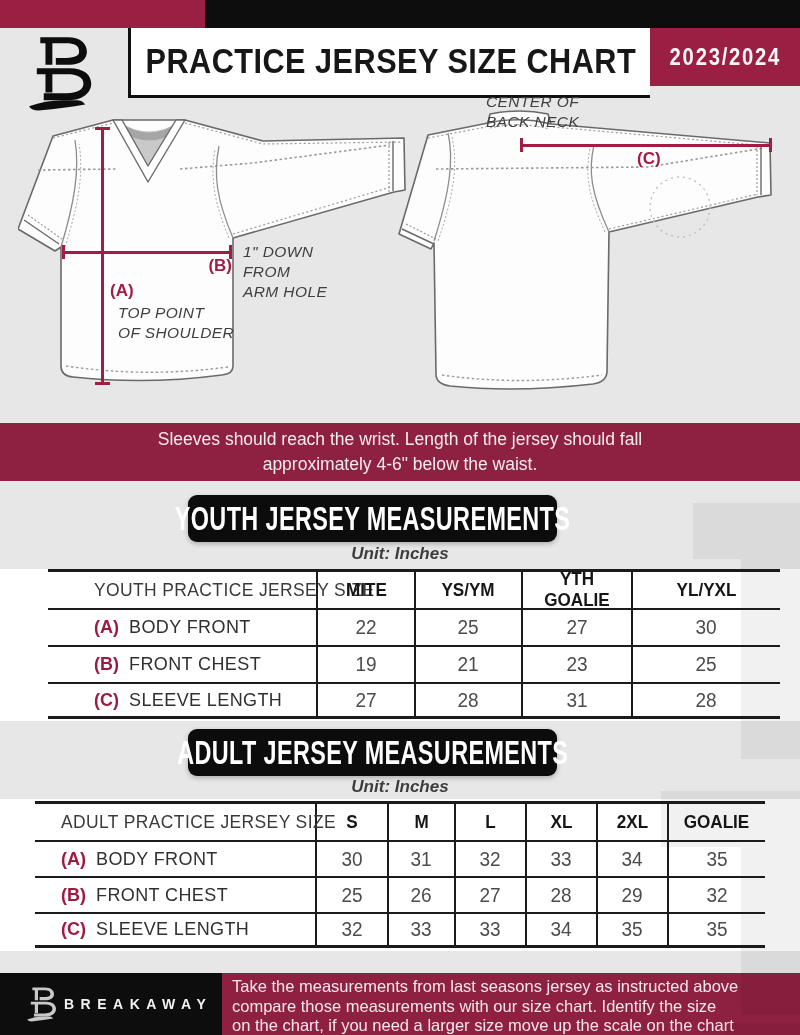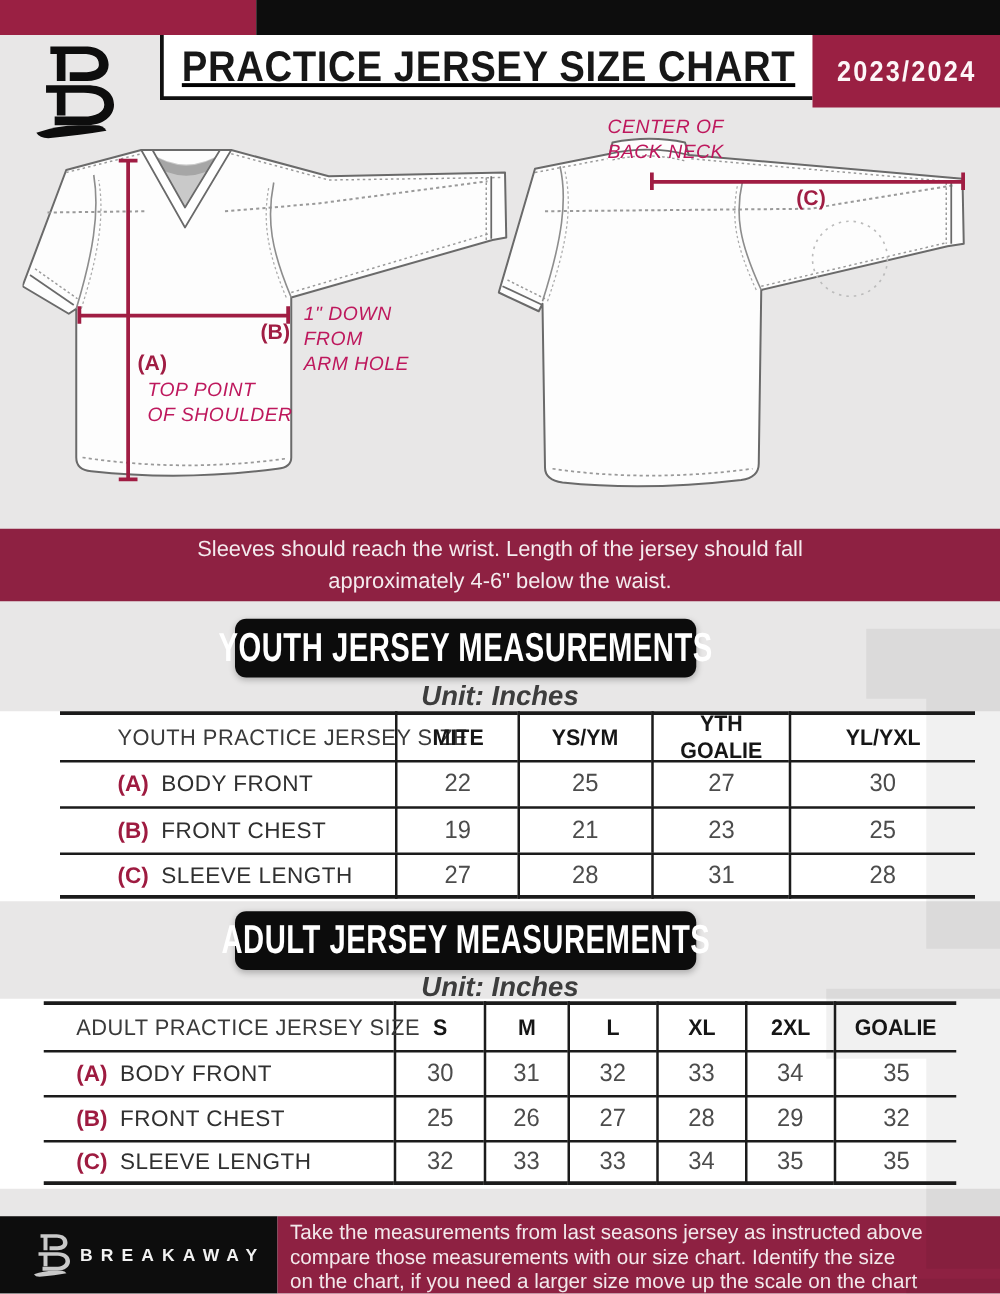--- a/index.html
+++ b/index.html
@@ -3,55 +3,55 @@
 <meta charset="utf-8">
 <style>
   html,body{margin:0;padding:0;}
   body{width:800px;height:1035px;font-family:"Liberation Sans",sans-serif;}
   .page{position:relative;width:800px;height:1035px;background:#e8e7e7;overflow:hidden;}
 
   
   .strip-maroon{position:absolute;left:0;top:0;width:205px;height:28px;background:#9a2043;}
   .strip-black{position:absolute;left:205px;top:0;width:595px;height:28px;background:#0d0d0d;}
   .logo-main{position:absolute;left:24px;top:32px;width:74px;height:82px;}
-  .title-box{position:absolute;left:128px;top:28px;width:522px;height:52px;background:#ffffff;
+  .title-box{position:absolute;left:128px;top:28px;width:522px;height:70px;background:#ffffff;
              border-left:3px solid #101010;border-bottom:3px solid #101010;box-sizing:border-box;
-             display:flex;align-items:center;justify-content:center;text-decoration:underline;}
+             display:flex;align-items:center;justify-content:center;}
   .title-box span{font-size:33px;font-weight:bold;color:#171717;white-space:nowrap;
                   transform:scale(0.93,1.04);letter-spacing:.5px;}
   .year-box{position:absolute;left:650px;top:28px;width:150px;height:58px;background:#9a2043;
             display:flex;align-items:center;justify-content:center;}
   .year-box span{font-size:23px;font-weight:bold;color:#fdf6f8;letter-spacing:2px;
                  transform:scaleX(0.88);white-space:nowrap;}
 
   
   .jersey-svg{position:absolute;}
   .mline{position:absolute;background:#a01d43;z-index:3;}
   .mlabel{position:absolute;color:#a01d43;font-weight:bold;font-size:17px;z-index:3;white-space:nowrap;}
-  .mnote{position:absolute;color:#be185d;font-style:italic;font-size:15.5px;line-height:20px;
+  .mnote{position:absolute;color:#404040;font-style:italic;font-size:15.5px;line-height:20px;
          letter-spacing:.4px;z-index:3;white-space:nowrap;}
 
   
   .notice{position:absolute;left:0;top:423px;width:800px;height:58px;background:#8e2142;
           display:flex;flex-direction:column;align-items:center;justify-content:center;gap:2px;z-index:2;}
   .notice div{color:#f4ebee;font-size:17.5px;line-height:23px;white-space:nowrap;}
 
   
   .band{position:absolute;left:0;width:800px;background:#ffffff;z-index:0;}
   .band1{top:569px;height:152px;}
   .band2{top:799px;height:152px;}
   .watermark{position:absolute;left:565px;top:455px;width:640px;height:760px;opacity:.05;z-index:1;}
 
   
   .sec-box{position:absolute;left:188px;width:369px;height:47px;background:#0c0c0c;border-radius:9px;
            display:flex;align-items:center;justify-content:center;z-index:2;box-shadow:0 2px 5px rgba(0,0,0,.25);}
   .sec-box span{color:#ffffff;font-size:30px;font-weight:bold;letter-spacing:.5px;white-space:nowrap;
                 transform:scale(0.78,1.08);}
   .unit{position:absolute;left:0;width:800px;text-align:center;font-style:italic;font-weight:bold;
-        font-size:22px;color:#3d3d3d;z-index:2;}
+        font-size:17px;color:#3d3d3d;z-index:2;}
 
   
   .size-table{position:absolute;display:grid;z-index:2;}
   .st-cell{box-sizing:border-box;display:flex;align-items:center;justify-content:center;
            border-top:2px solid #1b1b1b;background:transparent;}
   .st-head{border-top:3px solid #1b1b1b;}
   .st-bottom{border-bottom:3px solid #1b1b1b;}
   .st-vline{border-left:2px solid #1b1b1b;}
   .st-label-cell{justify-content:flex-start;}
   .st-col-head span{font-weight:bold;font-size:18px;color:#161616;transform:scaleX(.95);}

